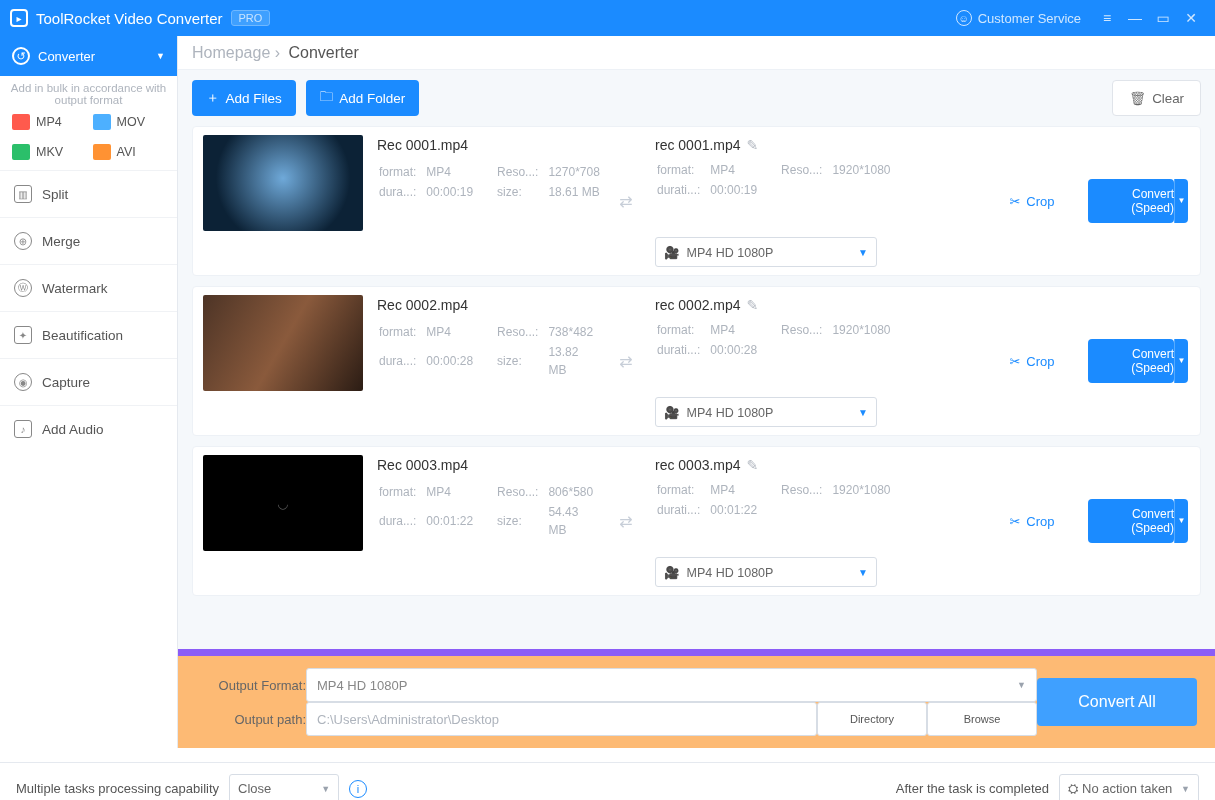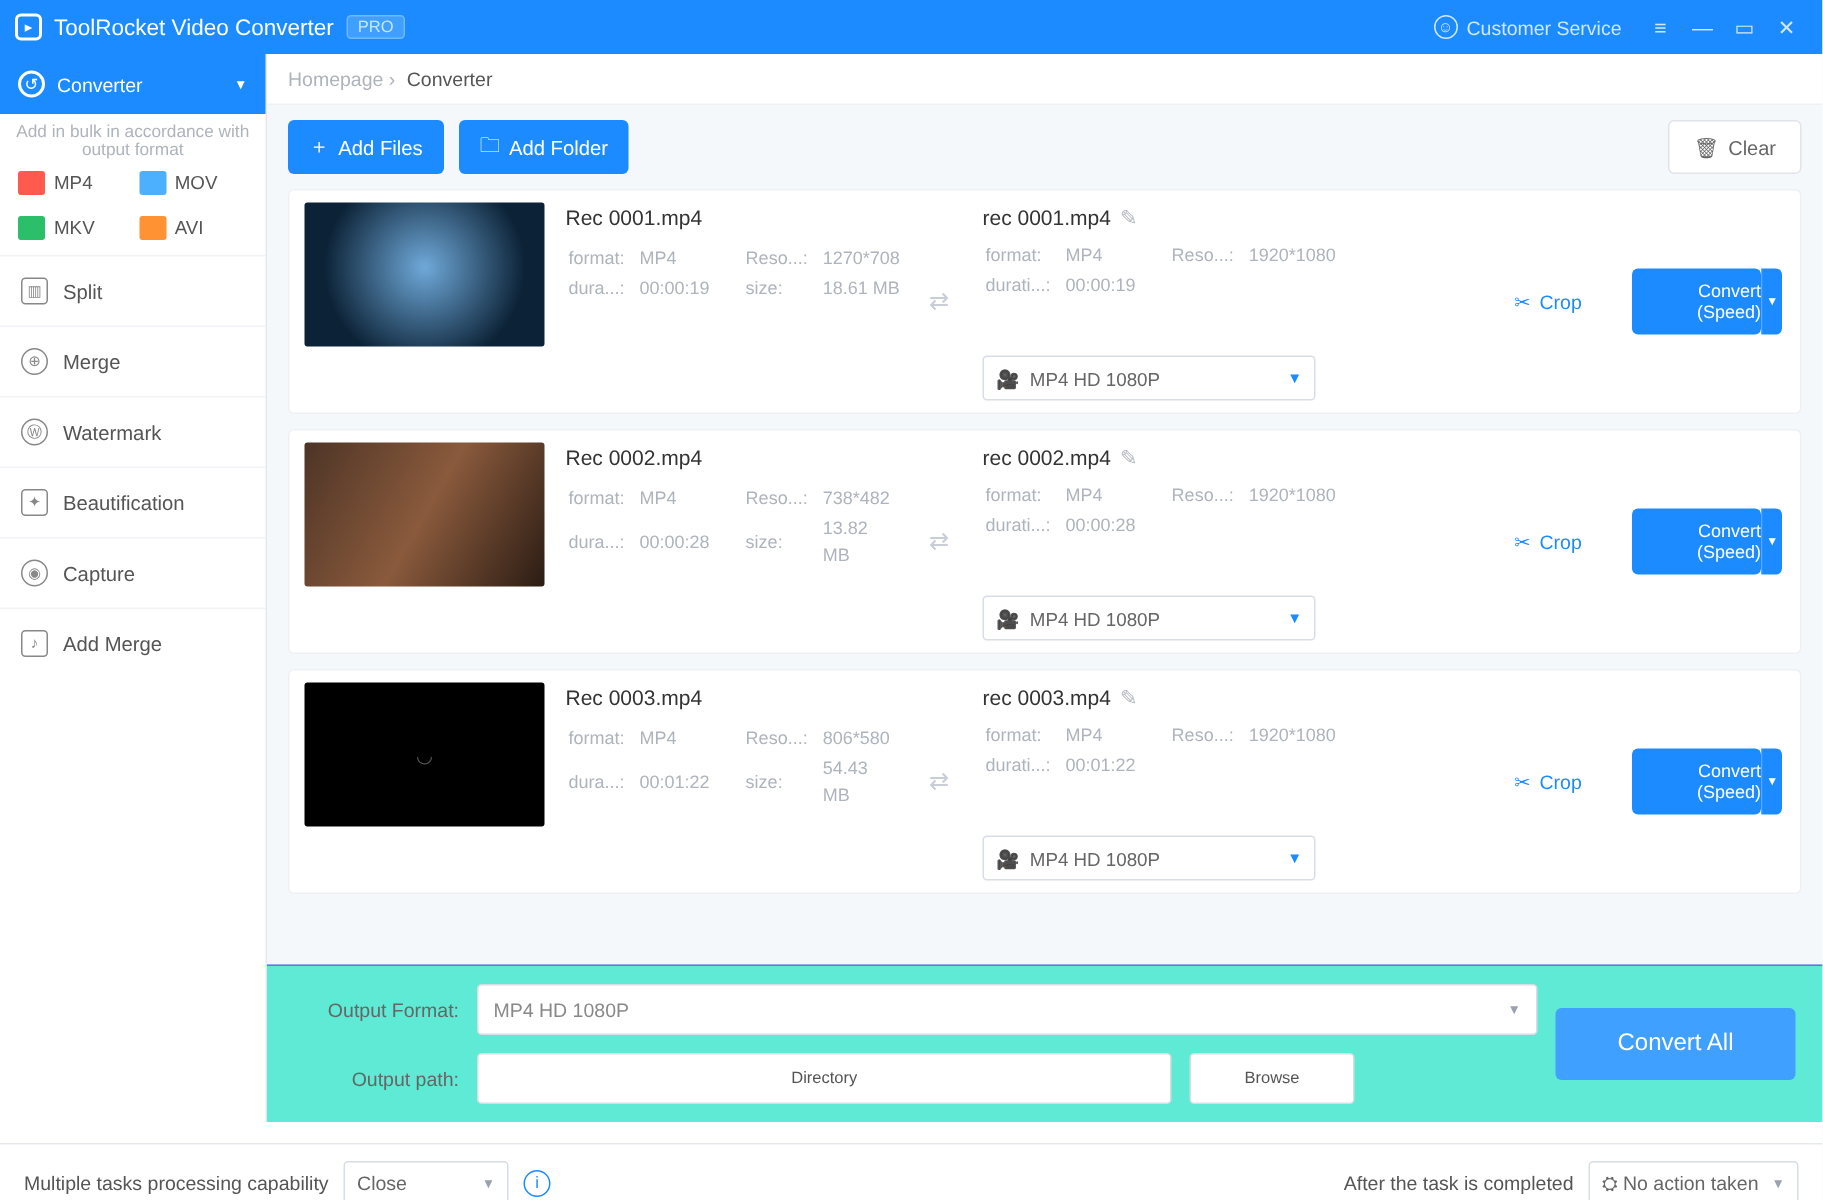--- a/index.html
+++ b/index.html
@@ -23,21 +23,21 @@
 .fmt-grid { padding:0 12px 10px; display:grid; grid-template-columns:1fr 1fr; row-gap:14px; column-gap:8px; }
 .fmt { display:flex; align-items:center; gap:6px; font-size:12.5px; color:#555;}
 .fmt .fi{width:18px;height:16px;border-radius:2px;display:inline-block;}
 .fi-red{background:#ff5a4d;} .fi-blue{background:#4db0ff;} .fi-green{background:#2bbf6a;} .fi-orange{background:#ff9233;}
 .fmt-other{padding:0 12px 14px;display:flex;gap:6px;align-items:flex-start;color:#555;font-size:12.5px;line-height:1.35;}
 .sb-item { display:flex; align-items:center; gap:10px; padding:14px 14px; color:#555; font-size:13.5px; border-top:1px solid #f0f2f5;}
 .sb-ico{width:18px;height:18px;border:1.6px solid #888;border-radius:3px;display:flex;align-items:center;justify-content:center;font-size:10px;color:#888;}
 .sb-ico.round{border-radius:50%;}
 
 .content { flex:1; display:flex; flex-direction:column; background:#f5f8fb; }
-.crumb { height:34px; background:#fff; display:flex; align-items:center; padding:0 14px; color:#aeb4bd; font-size:13px; border-bottom:1px solid #edf1f6;}
+.crumb { height:34px; background:#fff; display:flex; align-items:center; padding:0 14px; color:#aeb4bd; font-size:16px; border-bottom:1px solid #edf1f6;}
 .crumb .cur{color:#555;margin-left:4px;}
 .toolbar { height:56px; display:flex; align-items:center; padding:0 14px; gap:10px; }
 .btn-blue { background:#1b8bff; color:#fff; border:none; border-radius:4px; height:36px; padding:0 14px; display:flex; align-items:center; gap:6px; font-size:13.5px; cursor:pointer;}
 .btn-outline{background:#fff;border:1px solid #e0e4ea;border-radius:4px;height:36px;padding:0 16px;color:#666;display:flex;align-items:center;gap:6px;cursor:pointer;}
 .toolbar .spacer{flex:1;}
 
 .list { flex:1; overflow:auto; padding:0 14px 10px;}
 .row { background:#fff; border:1px solid #edf1f6; border-radius:4px; margin-bottom:10px; display:flex; align-items:stretch; padding:8px 10px; gap:14px; min-height:108px;}
 .thumb { width:160px; height:96px; background:#111; border-radius:2px; flex-shrink:0; display:flex;align-items:center;justify-content:center;color:#666;}
 .tA{background:radial-gradient(circle at 50% 45%,#6fa9d9 0%,#0c2236 70%);}
@@ -53,21 +53,21 @@
 .dst .meta{margin-bottom:6px;}
 .dst select,.profile{width:222px;height:30px;border:1px solid #d7dde5;border-radius:3px;padding:0 8px;color:#666;font-size:12.5px;background:#fff;display:flex;align-items:center;gap:24px;justify-content:space-between;margin-top:36px;}
 .profile .cam{color:#9aa2ad;}
 .profile .dd{color:#1b8bff;font-size:10px;}
 .crop{width:80px;display:flex;align-items:center;justify-content:center;gap:6px;color:#1b8bff;font-size:13px;}
 .convert{width:104px;display:flex;align-items:center;justify-content:center;}
 .cbtn{background:#1b8bff;color:#fff;border:none;border-radius:4px;width:86px;height:44px;font-size:12px;line-height:1.2;display:flex;flex-direction:column;align-items:flex-end;justify-content:center;position:relative;}
 .cbtn .dd{position:absolute;right:-14px;top:0;bottom:0;width:14px;background:#1b8bff;border-left:1px solid #55aaff;border-radius:0 4px 4px 0;display:flex;align-items:center;justify-content:center;font-size:8px;}
 .convert{padding-right:14px;}
 
-.outbar{background:#5eead4;border-top:1px solid #8b5cf6;padding:12px 18px;display:grid;grid-template-columns:110px 1fr 110px 110px 160px;gap:12px;align-items:center;}
+.outbar{background:#fdba74;border-top:7px solid #8b5cf6;padding:12px 18px;display:grid;grid-template-columns:110px 1fr 110px 110px 160px;align-items:center;}
 .outbar label{color:#666;font-size:13px;text-align:right;}
 .outbar .sel,.outbar .inp{height:34px;border:1px solid #d7dde5;border-radius:3px;padding:0 10px;color:#888;font-size:13px;background:#fff;display:flex;align-items:center;justify-content:space-between;}
 .outbar .inp{color:#aeb4bd;}
 .big-btn{grid-row:1/3;grid-column:5;background:#3fa0ff;color:#fff;border:none;border-radius:4px;height:48px;font-size:16px;}
 .outbtn{height:34px;border:1px solid #d7dde5;border-radius:3px;background:#fff;color:#555;font-size:11px;}
 
 .statusbar{height:52px;border-top:1px solid #e5e9ef;display:flex;align-items:center;padding:0 16px;gap:10px;font-size:13px;color:#555;background:#fff;margin-top:14px;}
 .statusbar .sel{height:30px;border:1px solid #d7dde5;border-radius:3px;padding:0 8px;color:#666;background:#fff;display:flex;align-items:center;gap:6px;min-width:110px;justify-content:space-between;}
 .statusbar .info{width:18px;height:18px;border:1.5px solid #1b8bff;border-radius:50%;color:#1b8bff;display:flex;align-items:center;justify-content:center;font-size:11px;}
 .statusbar .spacer{flex:1;}
@@ -136,21 +136,21 @@
         <div class="sb-item">
           <span class="sb-ico ">✦</span>
           <span>Beautification</span>
         </div>
         <div class="sb-item">
           <span class="sb-ico round">◉</span>
           <span>Capture</span>
         </div>
         <div class="sb-item">
           <span class="sb-ico ">♪</span>
-          <span>Add Merge</span>
+          <span>Add Audio</span>
         </div>
       </div>
   </div>
 
   <div class="content">
     <div class="crumb">
       <span>Homepage</span>&nbsp;›&nbsp;<span class="cur">Converter</span>
     </div>
     <div class="toolbar">
       <button class="btn-blue">
@@ -359,20 +359,23 @@
       </div>
 
     <div class="outbar">
       <label>Output Format:</label>
       <div class="sel" style="grid-column:2/5">
           <span>MP4  HD 1080P</span>
           <span class="caret">▼</span>
         </div>
       <button class="big-btn">Convert All</button>
       <label>Output path:</label>
+      <div class="inp">
+          <span>C:\Users\Administrator\Desktop</span>
+        </div>
       <button class="outbtn">Directory</button>
       <button class="outbtn">Browse</button>
     </div>
   </div>
 </div>
 
 <div class="statusbar">
   <span>Multiple tasks processing capability</span>
   <div class="sel">
       <span>Close</span>

